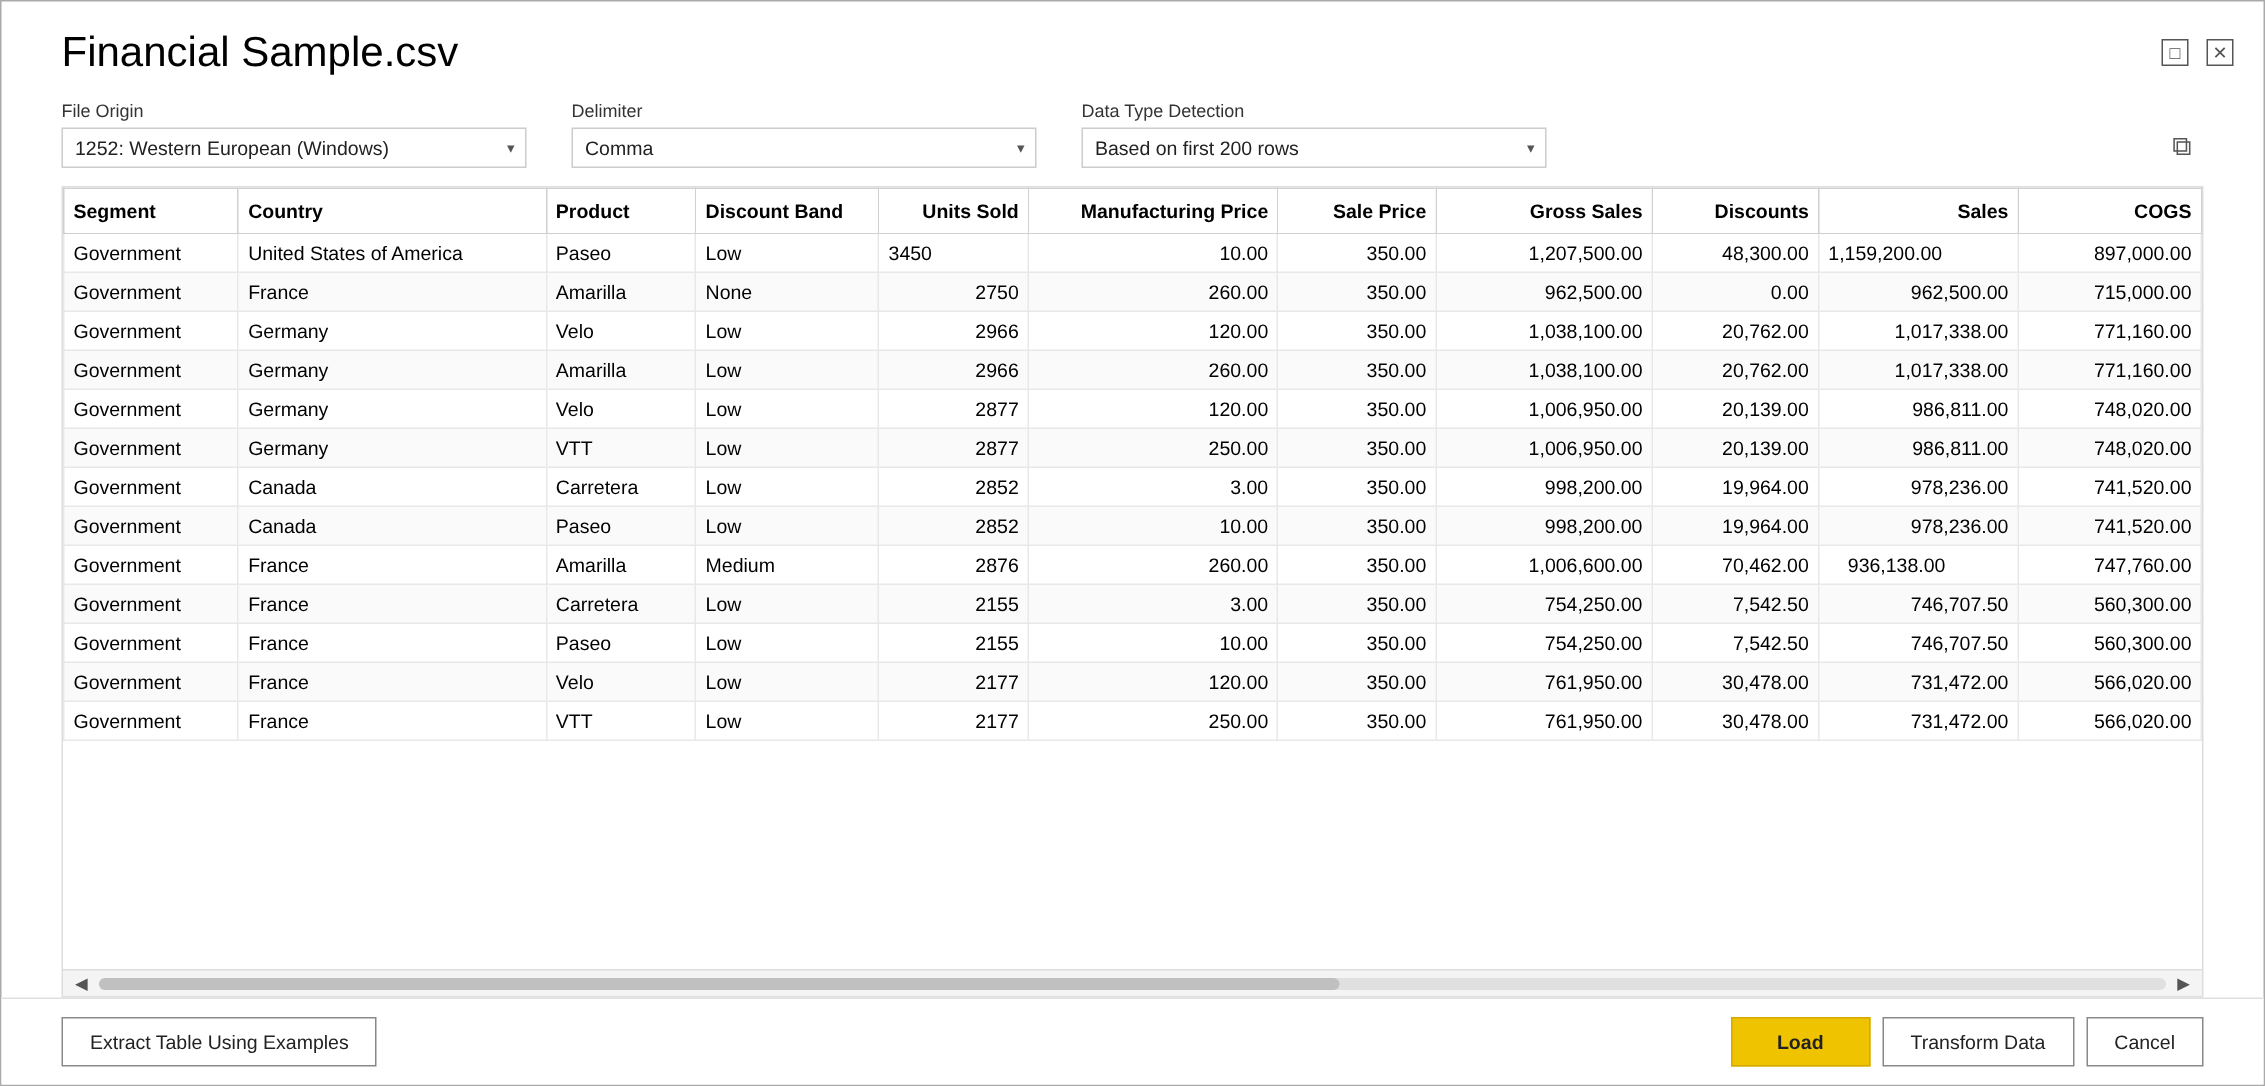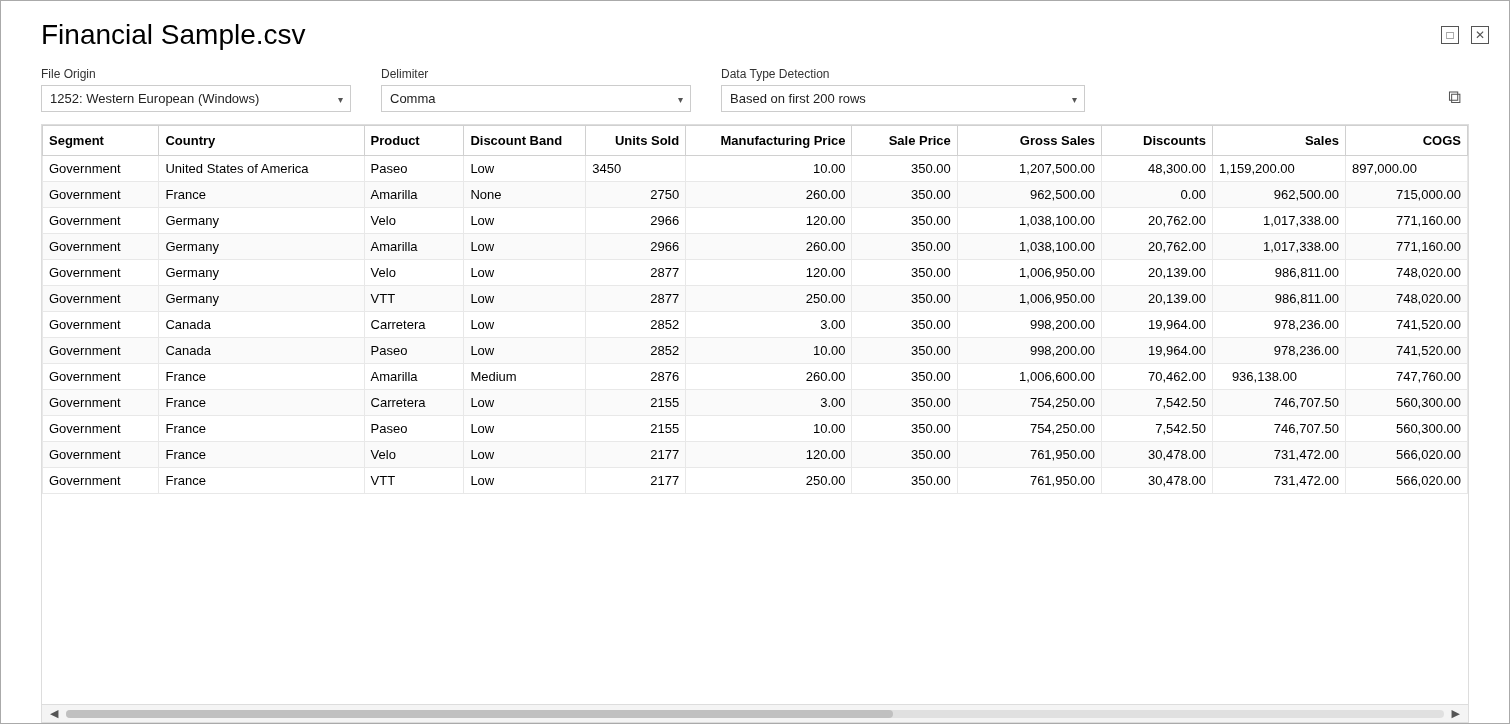--- a/index.html
+++ b/index.html
@@ -85,21 +85,21 @@
       position: absolute;
       right: 8px;
       top: 50%;
       transform: translateY(-50%);
       pointer-events: none;
       font-size: 10px;
       color: #555;
     }
     .file-origin-select { width: 310px; }
     .delimiter-select { width: 310px; }
-    .data-type-select { width: 364px; }
+    .data-type-select { width: 310px; }
     .icon-btn {
       margin-left: auto;
       background: none;
       border: none;
       cursor: pointer;
       font-size: 18px;
       color: #555;
       padding: 4px 8px;
     }
     .table-area {
@@ -308,21 +308,21 @@
               <td>Government</td>
               <td>United States of America</td>
               <td>Paseo</td>
               <td>Low</td>
               <td style="text-align: left;">3450</td>
               <td style="text-align: right;">10.00</td>
               <td style="text-align: right;">350.00</td>
               <td style="text-align: right;">1,207,500.00</td>
               <td style="text-align: right;">48,300.00</td>
               <td style="text-align: left;">1,159,200.00</td>
-              <td style="">897,000.00</td>
+              <td style="text-align: right;">897,000.00</td>
             </tr>
             <tr>
               <td>Government</td>
               <td>France</td>
               <td>Amarilla</td>
               <td>None</td>
               <td style="text-align: right;">2750</td>
               <td style="text-align: right;">260.00</td>
               <td style="text-align: right;">350.00</td>
               <td style="text-align: right;">962,500.00</td>
@@ -478,13 +478,21 @@
     </div>
     <div class="horizontal-scroll-bar">
       <span class="h-scroll-arrow">◀</span>
       <div class="h-scroll-track">
         <div class="h-scroll-thumb"></div>
       </div>
       <span class="h-scroll-arrow">▶</span>
     </div>
   </div>
 
+  <div class="footer">
+    <button class="extract-btn">Extract Table Using Examples</button>
+    <div class="footer-right">
+      <button class="load-btn">Load</button>
+      <button class="transform-btn">Transform Data</button>
+      <button class="cancel-btn">Cancel</button>
+    </div>
+  </div>
 </div>
 
 </body></html>

